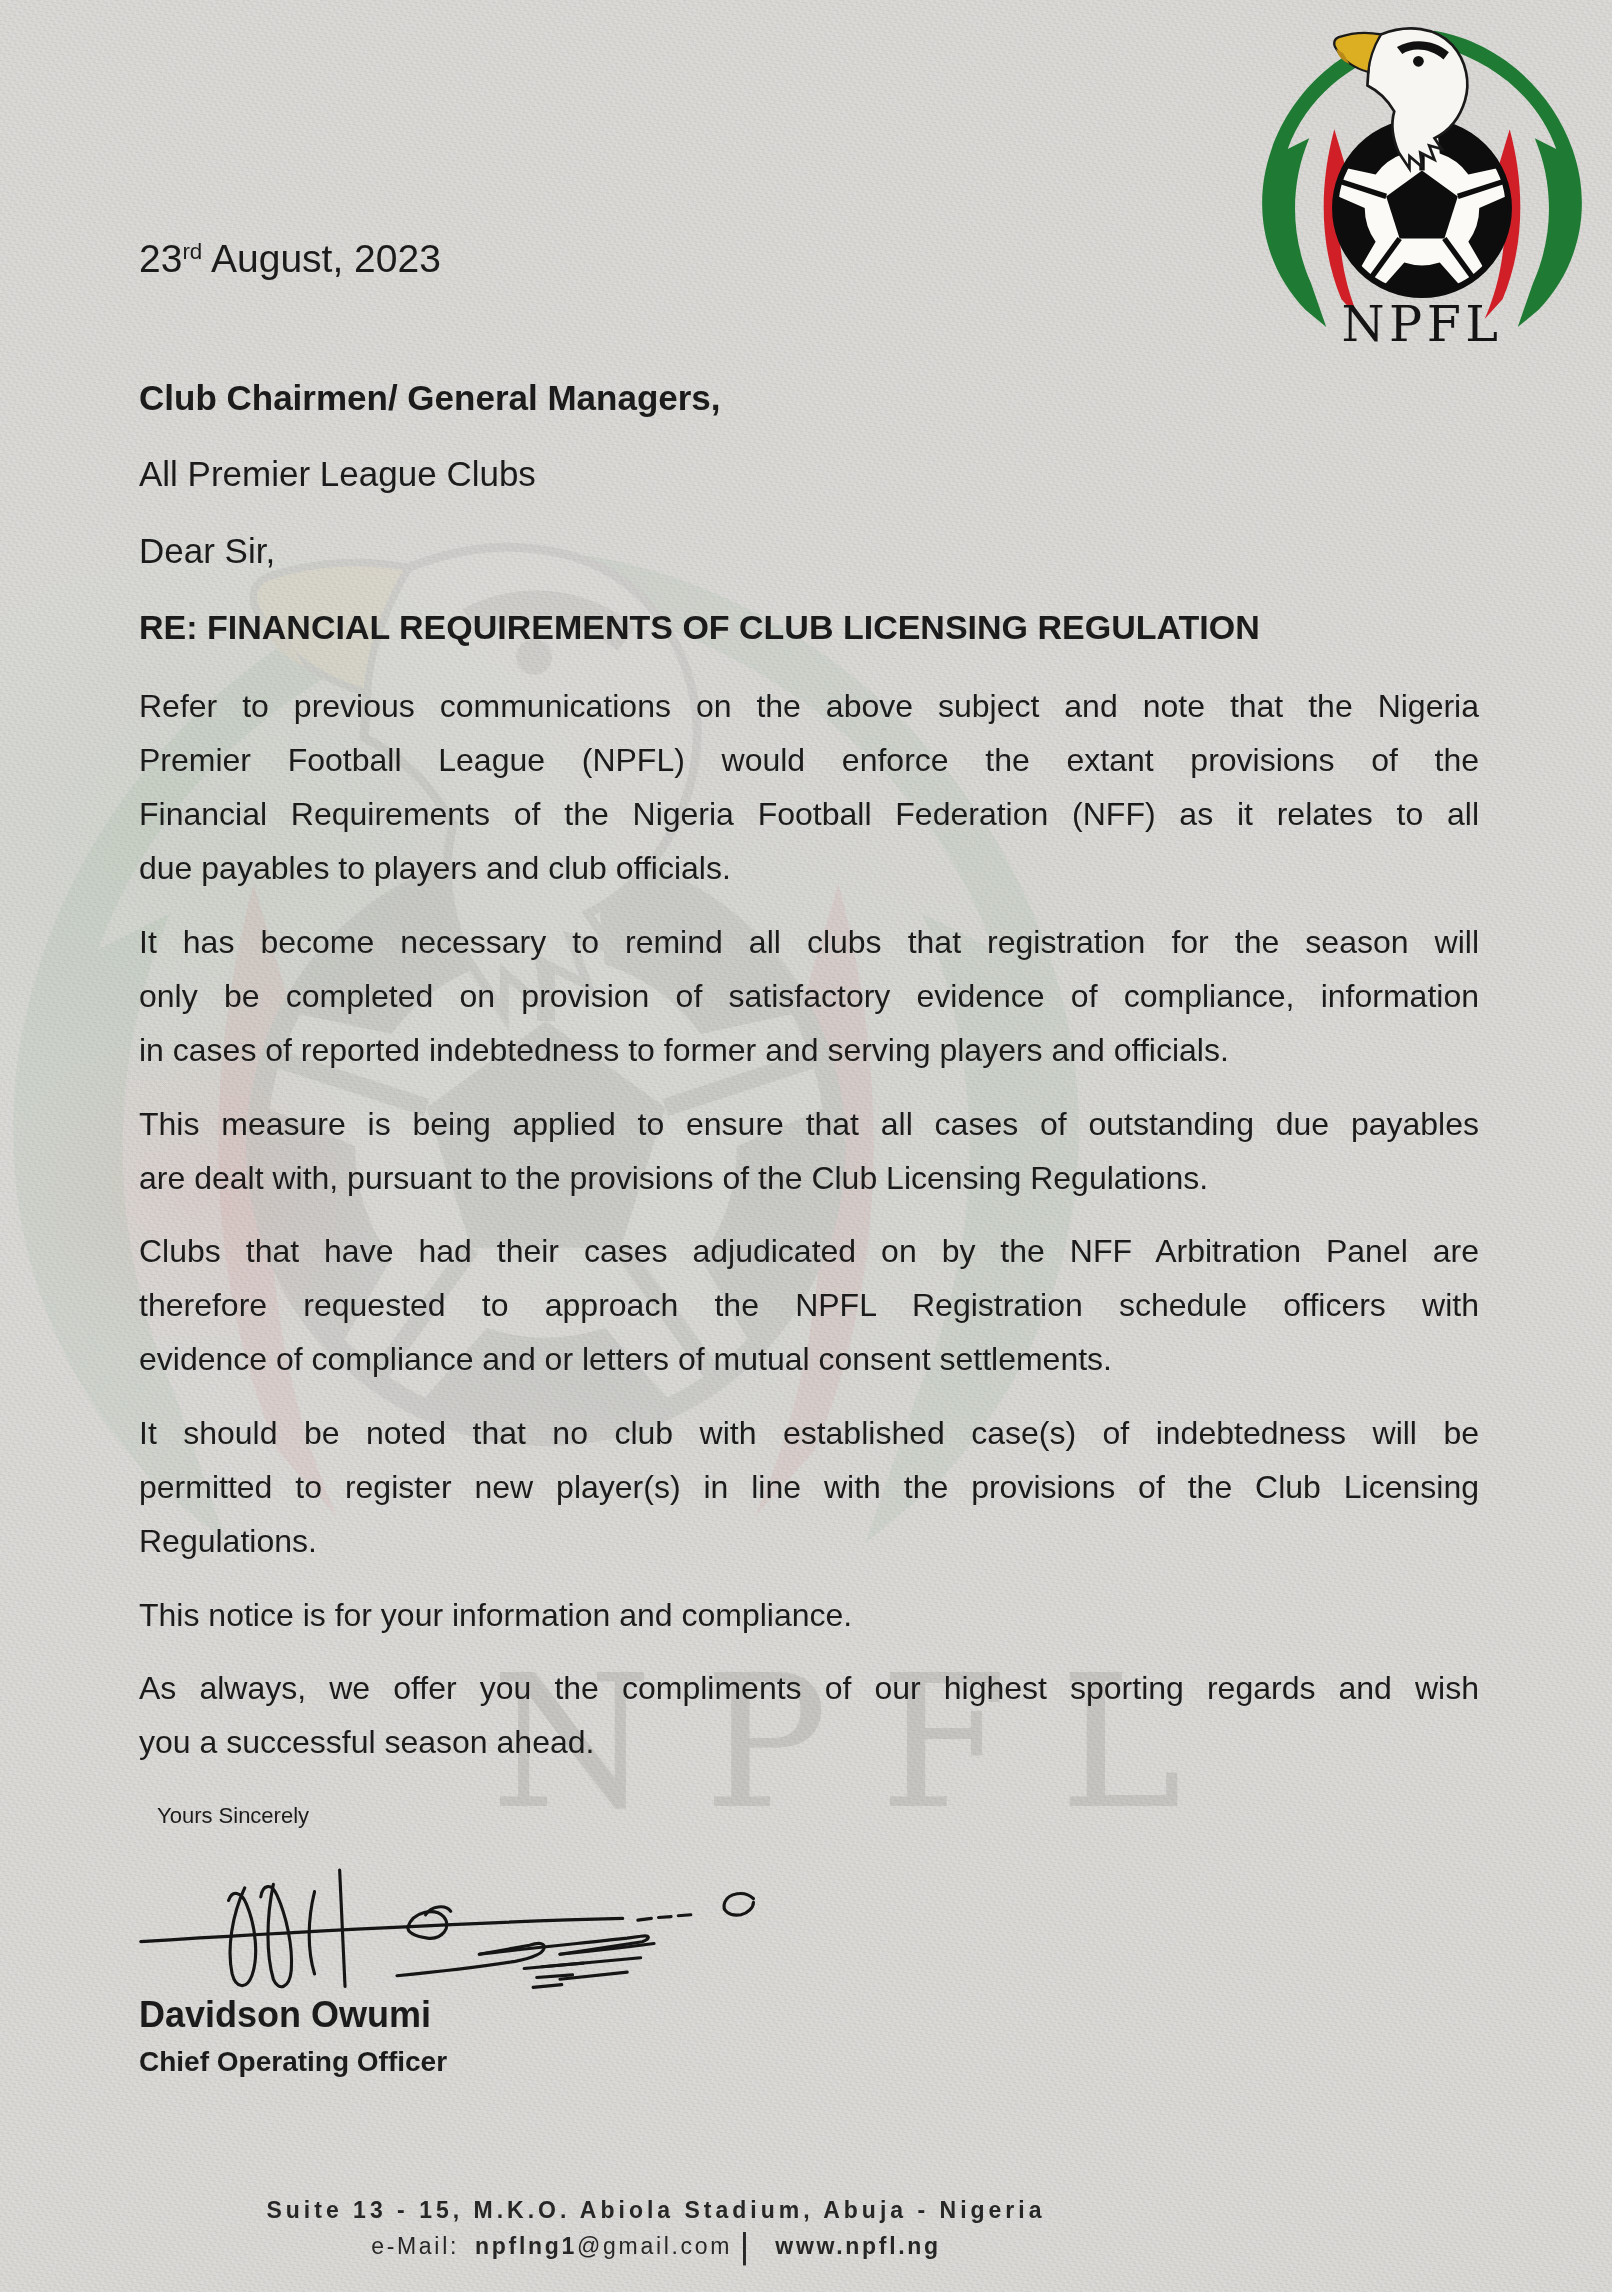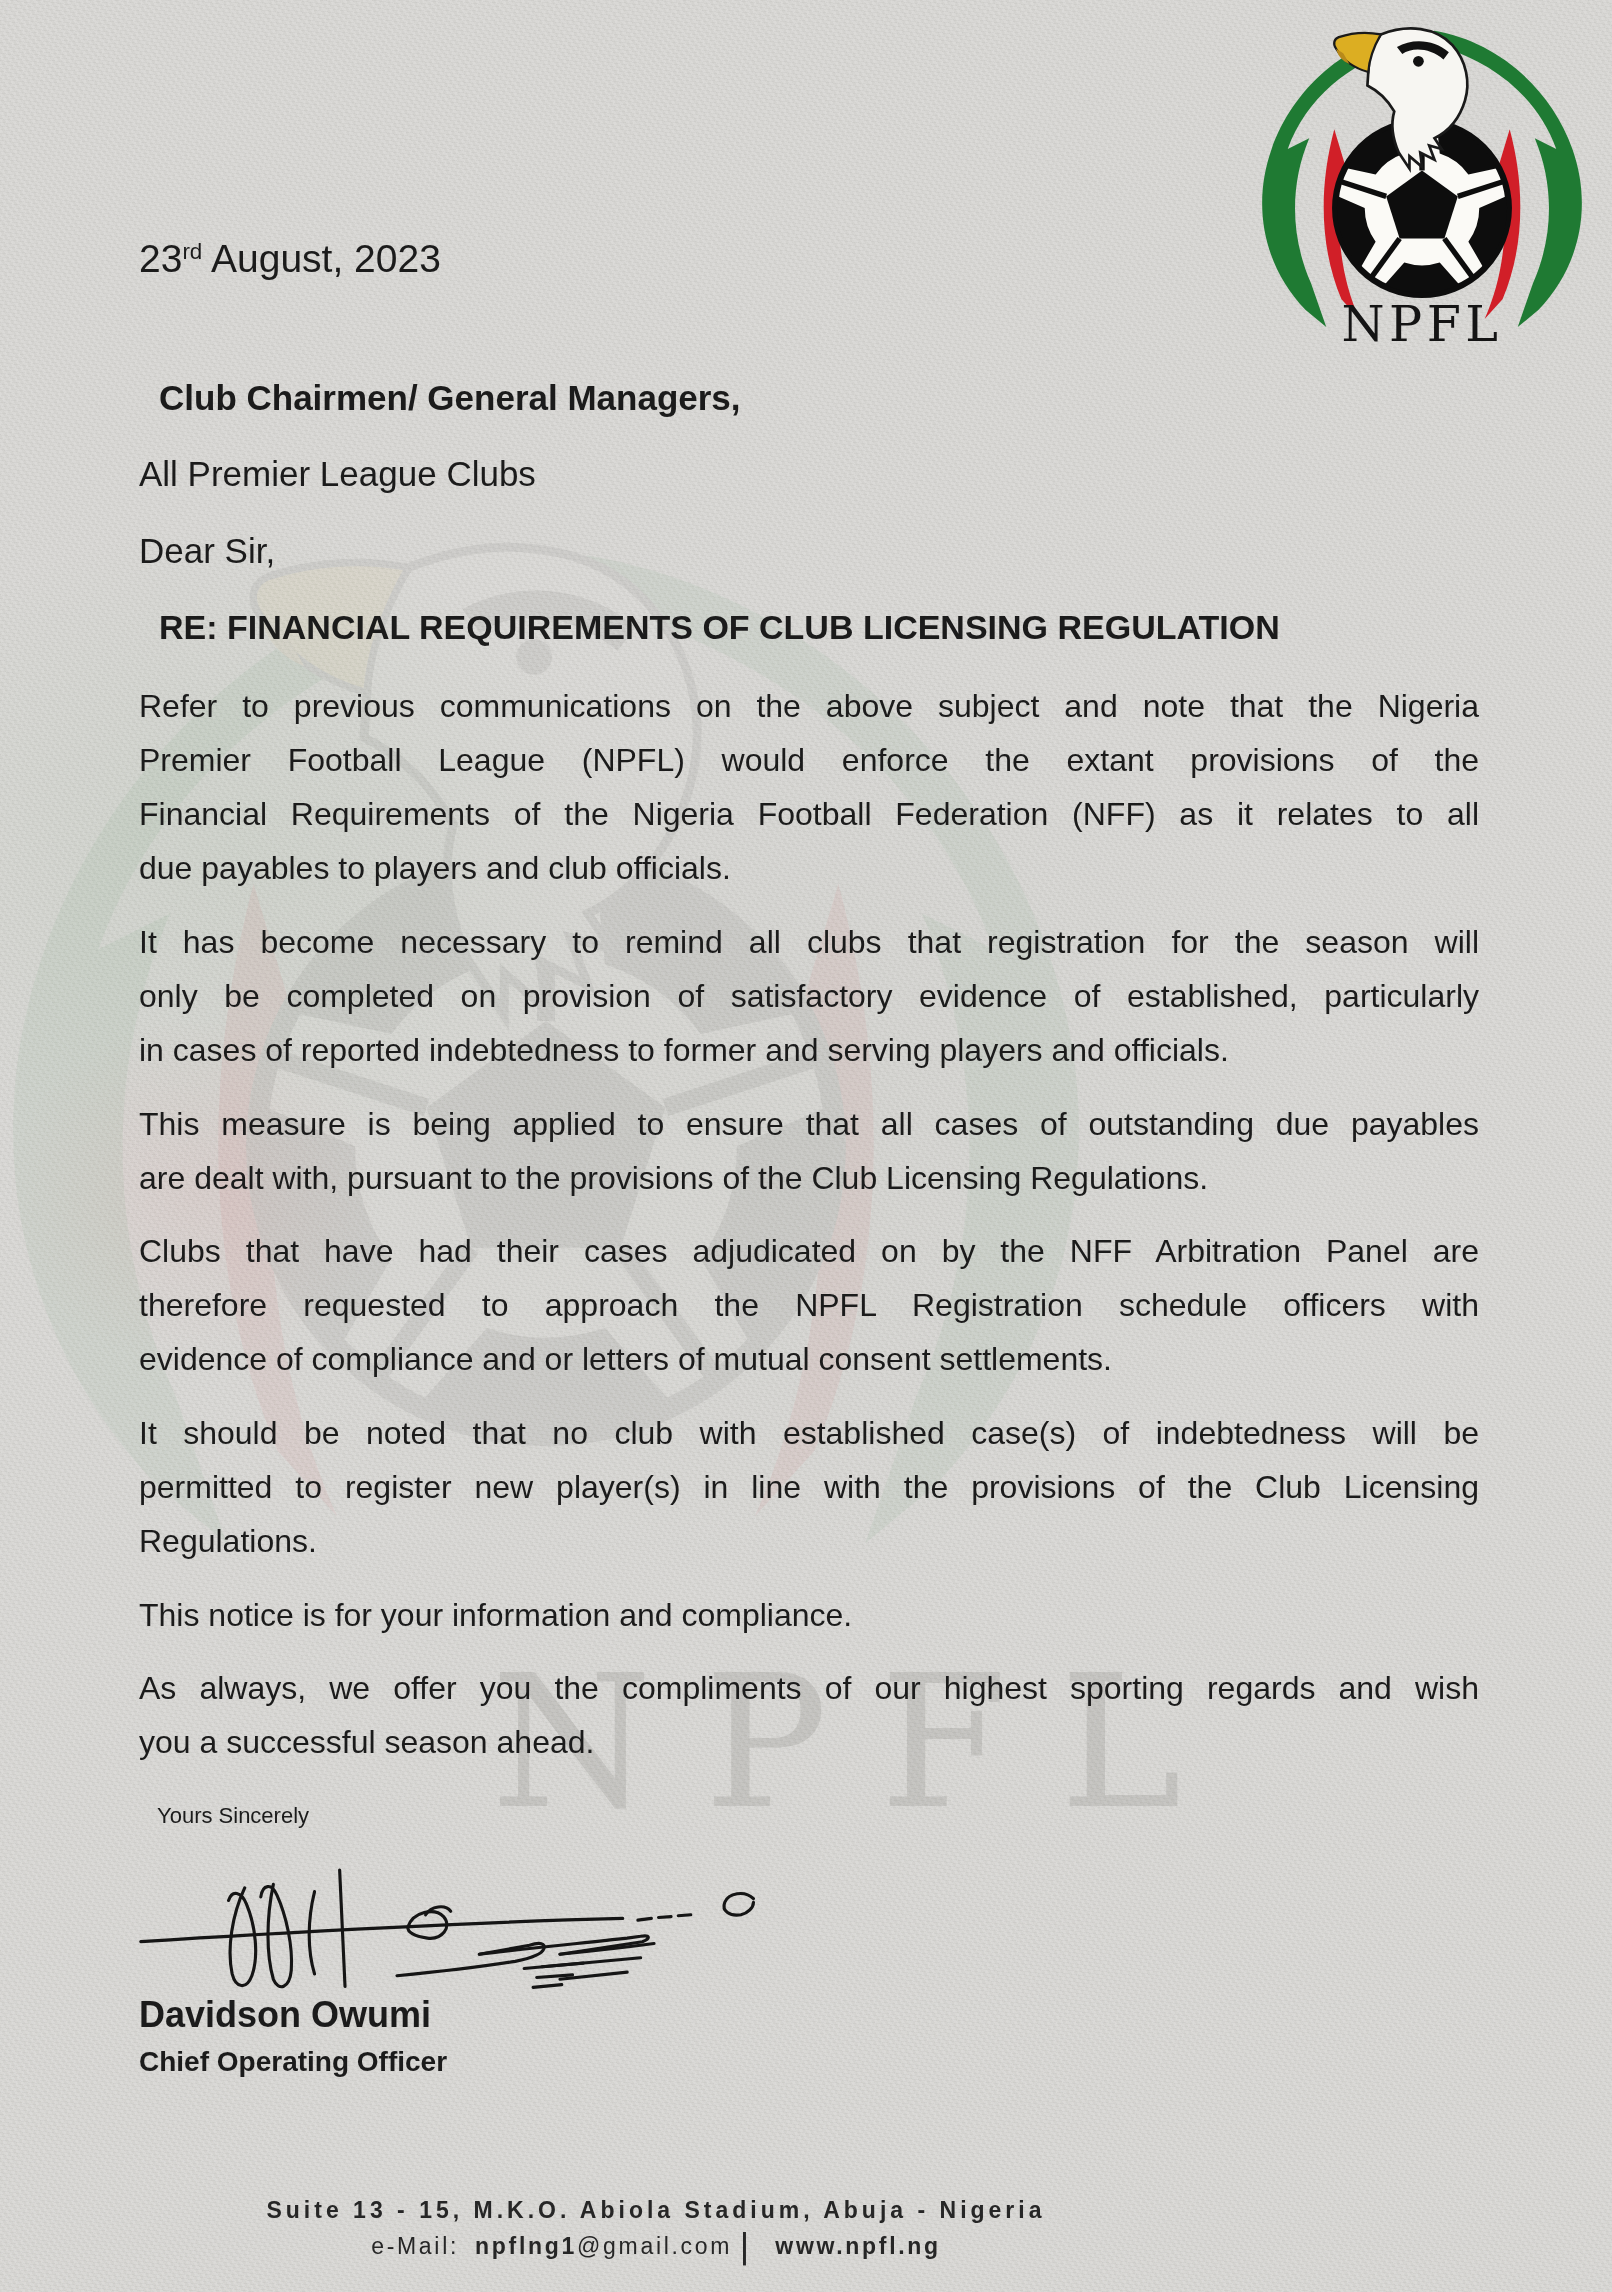--- a/index.html
+++ b/index.html
@@ -28,21 +28,21 @@
     color:rgba(70,70,62,.13);pointer-events:none;white-space:nowrap;
   }
   
   .logo{position:absolute;left:1234px;top:3.6px;width:376px;height:358px;}
   
   .date{position:absolute;left:139px;top:225px;font-size:39px;line-height:54px;white-space:nowrap;}
   .ord{font-size:22.4px;vertical-align:13.4px;}
   
   .content{position:absolute;left:139px;top:371px;width:1340px;}
   .hline{font-size:35px;line-height:54px;margin:0 0 22.4px 0;}
-  .bold{font-weight:bold;margin-left:20px;}
+  .bold{font-weight:bold;}
   .subject{font-size:34px;margin-bottom:25px;}
   .para{font-size:32px;line-height:54px;margin:0 0 19.7px 0;}
   .jl{display:block;text-align:justify;text-align-last:justify;text-justify:inter-word;}
   .ll{display:block;text-align:left;}
   .closing{font-size:22px;line-height:54px;margin:18px;}
   .sig{display:block;width:627px;height:130px;}
   .signer-name{font-size:36px;line-height:47px;font-weight:bold;}
   .signer-title{font-size:28px;line-height:47px;font-weight:bold;}
   
   .footer{position:absolute;left:0;top:2192px;width:1312px;text-align:center;color:#262626;}
@@ -117,21 +117,21 @@
     <div class="hline bold subject">RE: FINANCIAL REQUIREMENTS OF CLUB LICENSING REGULATION</div>
 
     <p class="para">
       <span class="jl">Refer to previous communications on the above subject and note that the Nigeria</span>
       <span class="jl">Premier Football League (NPFL) would enforce the extant provisions of the</span>
       <span class="jl">Financial Requirements of the Nigeria Football Federation (NFF) as it relates to all</span>
       <span class="ll">due payables to players and club officials.</span>
     </p>
     <p class="para">
       <span class="jl">It has become necessary to remind all clubs that registration for the season will</span>
-      <span class="jl">only be completed on provision of satisfactory evidence of established, particularly</span>
+      <span class="jl">only be completed on provision of satisfactory evidence of compliance, information</span>
       <span class="ll">in cases of reported indebtedness to former and serving players and officials.</span>
     </p>
     <p class="para">
       <span class="jl">This measure is being applied to ensure that all cases of outstanding due payables</span>
       <span class="ll">are dealt with, pursuant to the provisions of the Club Licensing Regulations.</span>
     </p>
     <p class="para">
       <span class="jl">Clubs that have had their cases adjudicated on by the NFF Arbitration Panel are</span>
       <span class="jl">therefore requested to approach the NPFL Registration schedule officers with</span>
       <span class="ll">evidence of compliance and or letters of mutual consent settlements.</span>

